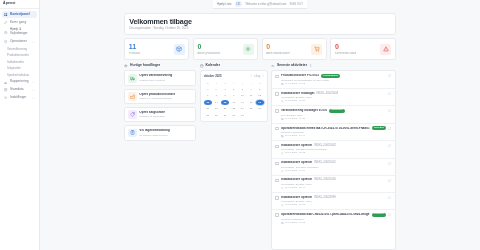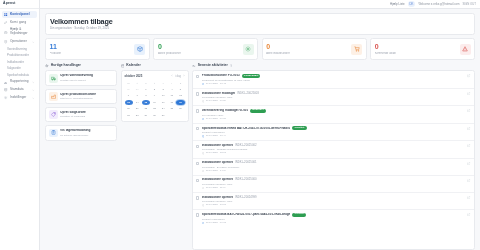--- a/index.html
+++ b/index.html
@@ -51,21 +51,21 @@
     width: 3px; height: 3px; color: #b4bac4; flex: 0 0 3px;
     display: flex; align-items: center; justify-content: center;
   }
   .nav-chev svg { width: 2.6px; height: 2.6px; }
   .nav-sub {
     font-size: 2.9px; color: #9aa1ad;
     padding: 1.5px 2px 1.5px 5px; line-height: 1.2;
   }
 
   
-  .main { flex: 1; display: flex; flex-direction: column; min-width: 0; }
+  .main { flex: 1; display: flex; flex-direction: column; min-width: 0; align-items: center; }
   .topbar {
     height: 9px; background: #ffffff;
     border-bottom: 1px solid #e6e8ec;
     display: flex; align-items: center; justify-content: flex-end;
     padding: 0 4px; gap: 3px;
   }
   .tb-link { font-size: 2.9px; color: #7a828f; }
   .tb-pill {
     font-size: 2.8px; color: #5b86d6; background: #eaf1fc;
     border-radius: 4px; padding: .6px 2px;

